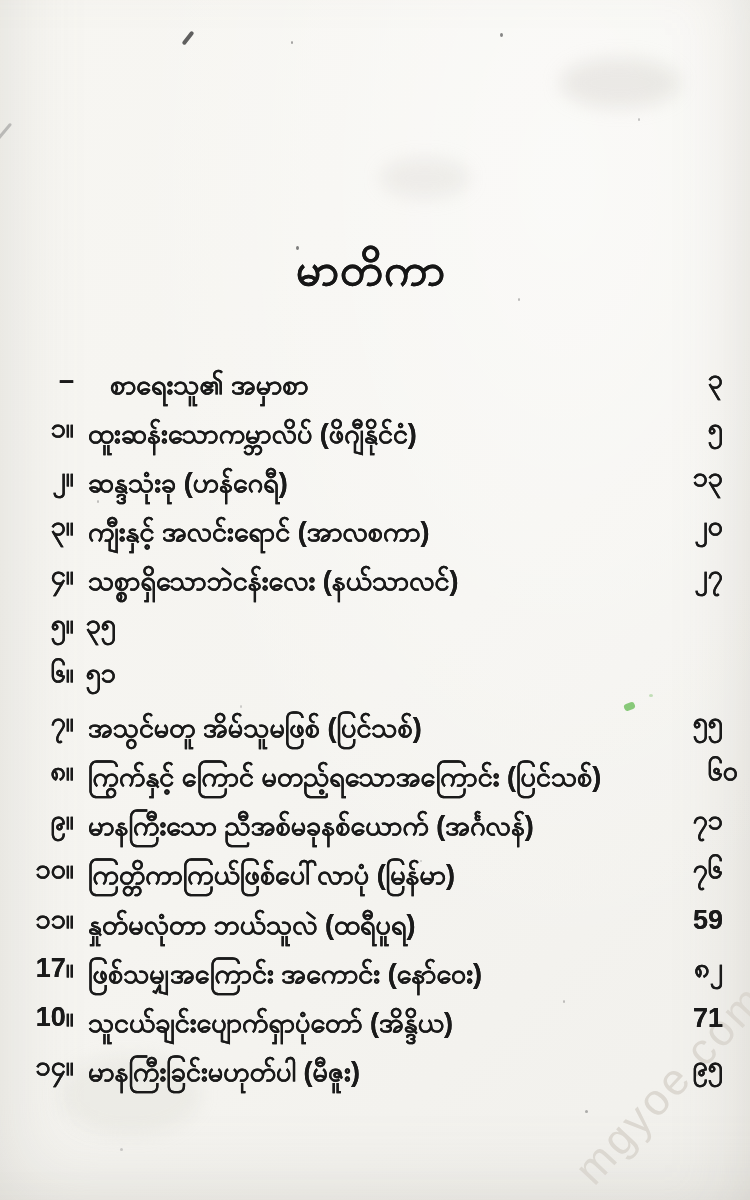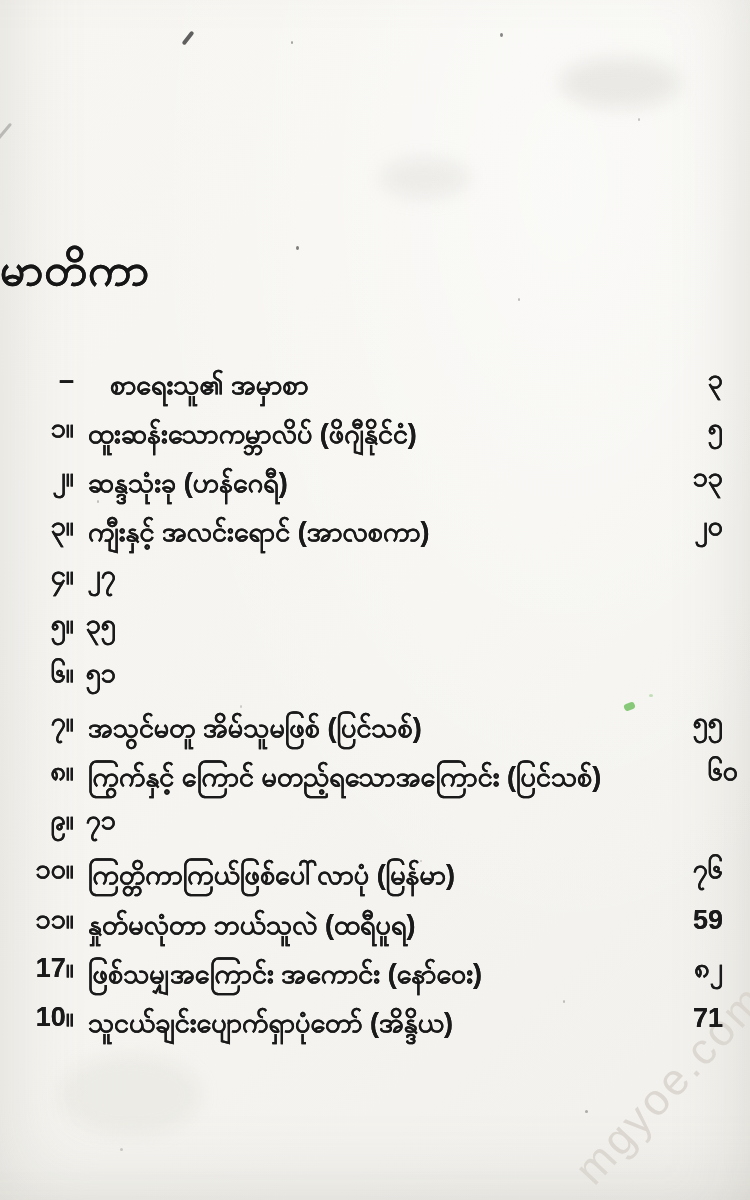--- a/index.html
+++ b/index.html
@@ -10,20 +10,21 @@
       radial-gradient(ellipse at 75% 15%, rgba(255,255,255,.5), rgba(255,255,255,0) 55%),
       linear-gradient(135deg,#f7f6f2 0%,#f5f4f0 55%,#f1f0ec 100%);
     overflow:hidden;
     font-family:"Liberation Sans","DejaVu Sans",sans-serif;
     color:#1a1a1a;
     box-shadow:inset -50px 0 80px -60px rgba(160,154,142,.35),
                inset 60px -60px 90px -70px rgba(150,145,135,.30);
   }
   .doc-title{
     position:absolute;top:242px;left:0;width:742px;
+    text-align:center;
     font-size:44px;font-weight:700;letter-spacing:1px;
     color:#161616;
     text-shadow:0 0 .5px #161616;
   }
   .toc{
     position:absolute;top:356px;left:10px;width:713px;
   }
   .row{
     display:flex;align-items:center;
     height:49.1px;
@@ -95,20 +96,21 @@
     </div>
 
     <div class="row">
       <span class="num">၃။</span>
       <span class="ttl">ကျီးနှင့် အလင်းရောင် (အာလစကာ)</span>
       <span class="pg">၂၀</span>
     </div>
 
     <div class="row">
       <span class="num">၄။</span>
+      <span class="ttl">သစ္စာရှိသောဘဲငန်းလေး (နယ်သာလင်)</span>
       <span class="pg">၂၇</span>
     </div>
 
     <div class="row">
       <span class="num">၅။</span>
       <span class="pg">၃၅</span>
     </div>
 
     <div class="row">
       <span class="num">၆။</span>
@@ -122,20 +124,21 @@
     </div>
 
     <div class="row">
       <span class="num">၈။</span>
       <span class="ttl">ကြွက်နှင့် ကြောင် မတည့်ရသောအကြောင်း (ပြင်သစ်)</span>
       <span class="pg">၆၀</span>
     </div>
 
     <div class="row">
       <span class="num">၉။</span>
+      <span class="ttl">မာနကြီးသော ညီအစ်မခုနစ်ယောက် (အင်္ဂလန်)</span>
       <span class="pg">၇၁</span>
     </div>
 
     <div class="row">
       <span class="num">၁၀။</span>
       <span class="ttl">ကြတ္တိကာကြယ်ဖြစ်ပေါ်လာပုံ (မြန်မာ)</span>
       <span class="pg">၇၆</span>
     </div>
 
     <div class="row">
@@ -149,15 +152,20 @@
       <span class="ttl">ဖြစ်သမျှအကြောင်း အကောင်း (နော်ဝေး)</span>
       <span class="pg">၈၂</span>
     </div>
 
     <div class="row">
       <span class="num">10။</span>
       <span class="ttl">သူငယ်ချင်းပျောက်ရှာပုံတော် (အိန္ဒိယ)</span>
       <span class="pg">71</span>
     </div>
 
+    <div class="row">
+      <span class="num">၁၄။</span>
+      <span class="ttl">မာနကြီးခြင်းမဟုတ်ပါ (မီဇူး)</span>
+      <span class="pg">၉၅</span>
+    </div>
   </div>
 
 </div>
 
 </body></html>

